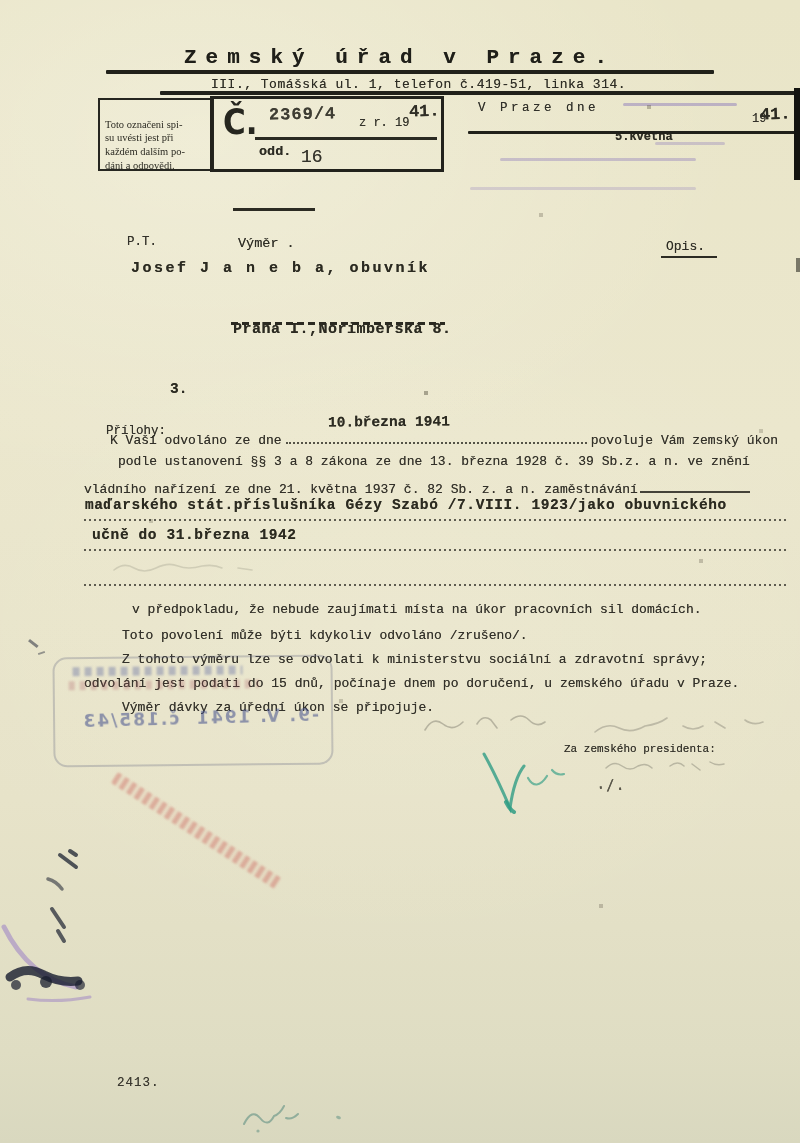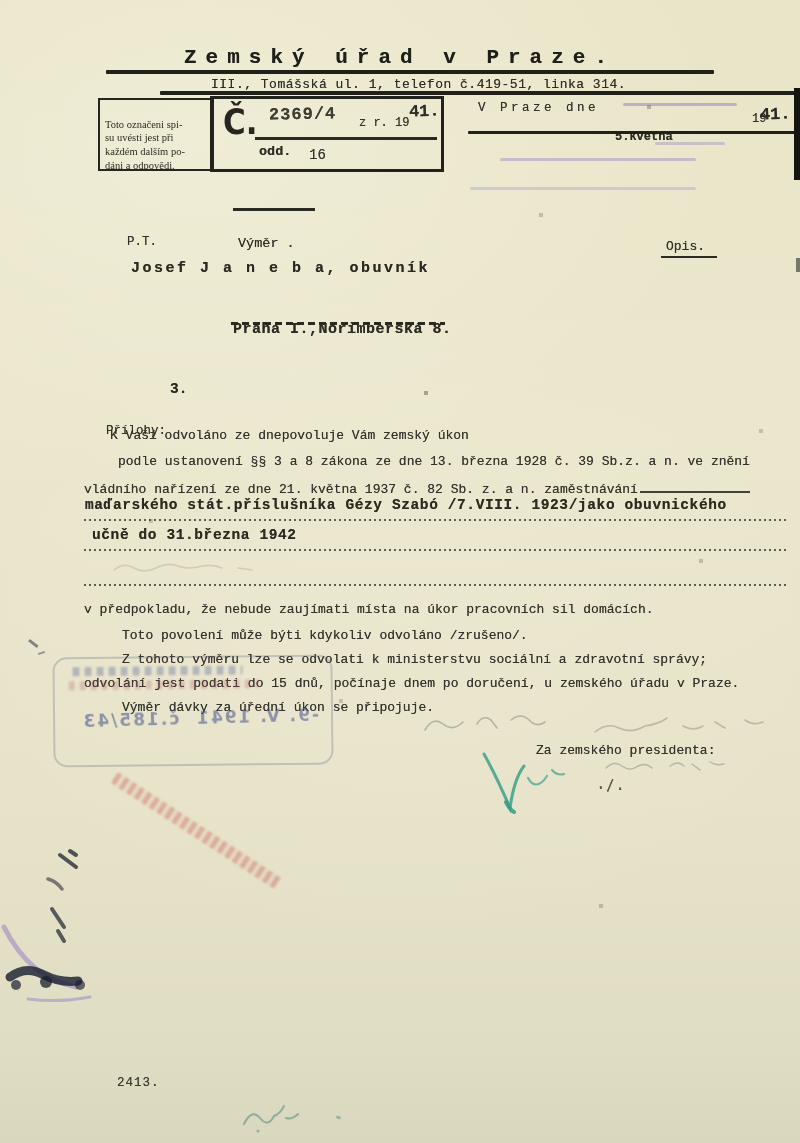--- a/index.html
+++ b/index.html
@@ -27,21 +27,21 @@
   .num-box{left:210px;top:96px;width:228px;height:70px;border:3px solid #22221c;}
   .cislo{position:absolute;left:10px;top:4px;font-family:"DejaVu Sans",sans-serif;
     font-weight:bold;font-size:31px;color:#26261f;transform:scaleY(1.15);}
   .filenum{position:absolute;left:56px;top:6px;font-weight:bold;font-size:17px;
     color:#3e3d33;transform:rotate(-1deg);letter-spacing:1px;}
   .zr{position:absolute;left:146px;top:17px;font-size:12px;color:#34332b;}
   .yearstamp1{position:absolute;left:196px;top:3px;font-weight:bold;font-size:17px;
     color:#2f2e26;transform:rotate(-2deg);}
   .numline{position:absolute;left:42px;right:4px;top:38px;height:2.5px;background:#2a2a22;}
   .odd{position:absolute;left:46px;top:45px;font-weight:bold;font-size:13.5px;color:#2c2b23;}
-  .oddval{position:absolute;left:96px;top:48px;font-size:14px;color:#34332b;}
+  .oddval{position:absolute;left:88px;top:48px;font-size:18px;color:#34332b;}
   
   .purple{position:absolute;height:3px;background:rgba(134,112,186,.45);filter:blur(.6px);border-radius:2px;}
   .dl-prefix{left:478px;top:101px;font-size:12.5px;letter-spacing:3.5px;color:#30302a;}
   .dl-day{left:615px;top:108px;font-weight:bold;font-size:12px;color:#2c2b22;margin-top:22px;}
   .dl-19{left:752px;top:112px;font-size:12px;}
   .dl-41{left:760px;top:105px;font-weight:bold;font-size:17px;transform:rotate(-2deg);color:#2c2b22;}
   
   .vymer{left:238px;top:192px;font-size:13.5px;color:#2e2d25;margin-top:44px;}
   .vymer-ul{left:233px;top:208px;width:82px;height:2.5px;background:#2c2b23;}
   .pt{left:127px;top:235px;font-size:12.5px;}
@@ -58,21 +58,21 @@
   .flexrow{display:flex;align-items:baseline;}
   .fill{flex:1;position:relative;height:14px;margin:0 4px;
     border-bottom:2px dotted rgba(58,56,46,.85);}
   .fill .ins-date{position:absolute;left:14%;top:-14px;font-weight:bold;font-size:14.5px;
     color:#2c2b22;transform:rotate(-.5deg);white-space:pre;}
   .solidfill{flex:1;margin:0 2px;border-bottom:2px solid rgba(50,48,40,.9);height:12px;}
   .dotline{position:absolute;left:84px;width:704px;height:2px;opacity:.85;
     background:repeating-linear-gradient(90deg,#45433a 0 2px,transparent 2px 5px);}
   .ins{font-weight:bold;font-size:14.5px;letter-spacing:.6px;color:#2b2a20;}
   
-  .signedfor{left:536px;top:743px;font-size:13px;color:#33312a;}
+  .signedfor{left:564px;top:743px;font-size:11px;color:#33312a;}
   .sigmark{left:596px;top:778px;font-size:16px;color:#5a574b;transform:rotate(-6deg);}
   
   .stampbox{left:53px;top:656px;width:276px;height:106px;border:2px solid rgba(95,98,125,.28);
     border-radius:14px;transform:rotate(-.6deg);}
   .stampbox .l1{position:absolute;left:18px;top:8px;width:170px;height:9px;filter:blur(1.2px);
     background:repeating-linear-gradient(90deg,rgba(92,102,160,.38) 0 7px,transparent 7px 12px);}
   .stampbox .l2{position:absolute;left:14px;top:22px;width:190px;height:9px;filter:blur(1.3px);
     background:repeating-linear-gradient(90deg,rgba(170,90,100,.28) 0 6px,transparent 6px 11px);}
   .stampbox .digits{position:absolute;left:14px;top:50px;width:250px;
     font-family:"DejaVu Sans",sans-serif;font-weight:bold;font-size:17px;letter-spacing:2px;
@@ -138,33 +138,36 @@
   <div class="abs opis-ul"></div>
   <div class="abs typed name">Josef J a n e b a, obuvník</div>
   <div class="abs typed street">Praha I.,Norimberská 8.</div>
   <div class="abs dashline"></div>
 
   <div class="abs typed encl-l">Přílohy:</div>
   <div class="abs typed encl-v">3.</div>
 
   <div class="row flexrow" style="top:428px;padding-left:26px;">
     <span class="typed">K Vaší odvoláno ze dne</span>
+    <span class="fill">
+      <span class="ins-date typed">10.března 1941</span>
+    </span>
     <span class="typed">povoluje Vám zemský úkon</span>
   </div>
   <div class="row typed" style="top:454px;margin-left:34px;">podle ustanovení §§ 3 a 8 zákona ze dne 13. března 1928 č. 39 Sb.z. a n. ve znění</div>
   <div class="row flexrow" style="top:479px;">
     <span class="typed">vládního nařízení ze dne 21. května 1937 č. 82 Sb. z. a n. zaměstnávání</span>
     <span class="solidfill"></span>
   </div>
   <div class="row ins typed" style="top:497px;left:85px;">maďarského stát.příslušníka Gézy Szabó /7.VIII. 1923/jako obuvnického</div>
   <div class="dotline" style="top:519px;"></div>
   <div class="row ins typed" style="top:527px;left:92px;">učně do 31.března 1942</div>
   <div class="dotline" style="top:549px;"></div>
   <div class="dotline" style="top:584px;"></div>
-  <div class="row typed" style="top:602px;">v předpokladu, že nebude zaujímati místa na úkor pracovních sil domácích.</div>
+  <div class="row typed" style="top:602px;margin-left:48px;">v předpokladu, že nebude zaujímati místa na úkor pracovních sil domácích.</div>
   <div class="row typed" style="top:652px;padding-left:38px;">Z tohoto výměru lze se odvolati k ministerstvu sociální a zdravotní správy;</div>
   <div class="row typed" style="top:628px;padding-left:38px;">Toto povolení může býti kdykoliv odvoláno /zrušeno/.</div>
   <div class="row typed" style="top:676px;">odvolání jest podati do 15 dnů, počínaje dnem po doručení, u zemského úřadu v Praze.</div>
   <div class="row typed" style="top:700px;padding-left:38px;">Výměr dávky za úřední úkon se připojuje.</div>
 
   <svg class="abs" style="left:415px;top:702px;" width="380" height="40" viewBox="0 0 380 40">
     <path d="M10 28 q8 -14 18 -6 t20 -2 M62 22 q6 -10 14 -4 l6 8 M96 18 q10 -8 18 0 t16 2" fill="none" stroke="rgba(88,86,78,.35)" stroke-width="1.6" stroke-linecap="round"></path>
     <path d="M180 30 q12 -10 24 -4 t26 -2 q14 -2 22 -8 M268 24 q10 6 20 0 M300 20 l10 6 M330 18 q8 6 18 2" fill="none" stroke="rgba(88,86,78,.3)" stroke-width="1.6" stroke-linecap="round"></path>
   </svg>
   <svg class="abs" style="left:600px;top:752px;" width="130" height="26" viewBox="0 0 130 26">

